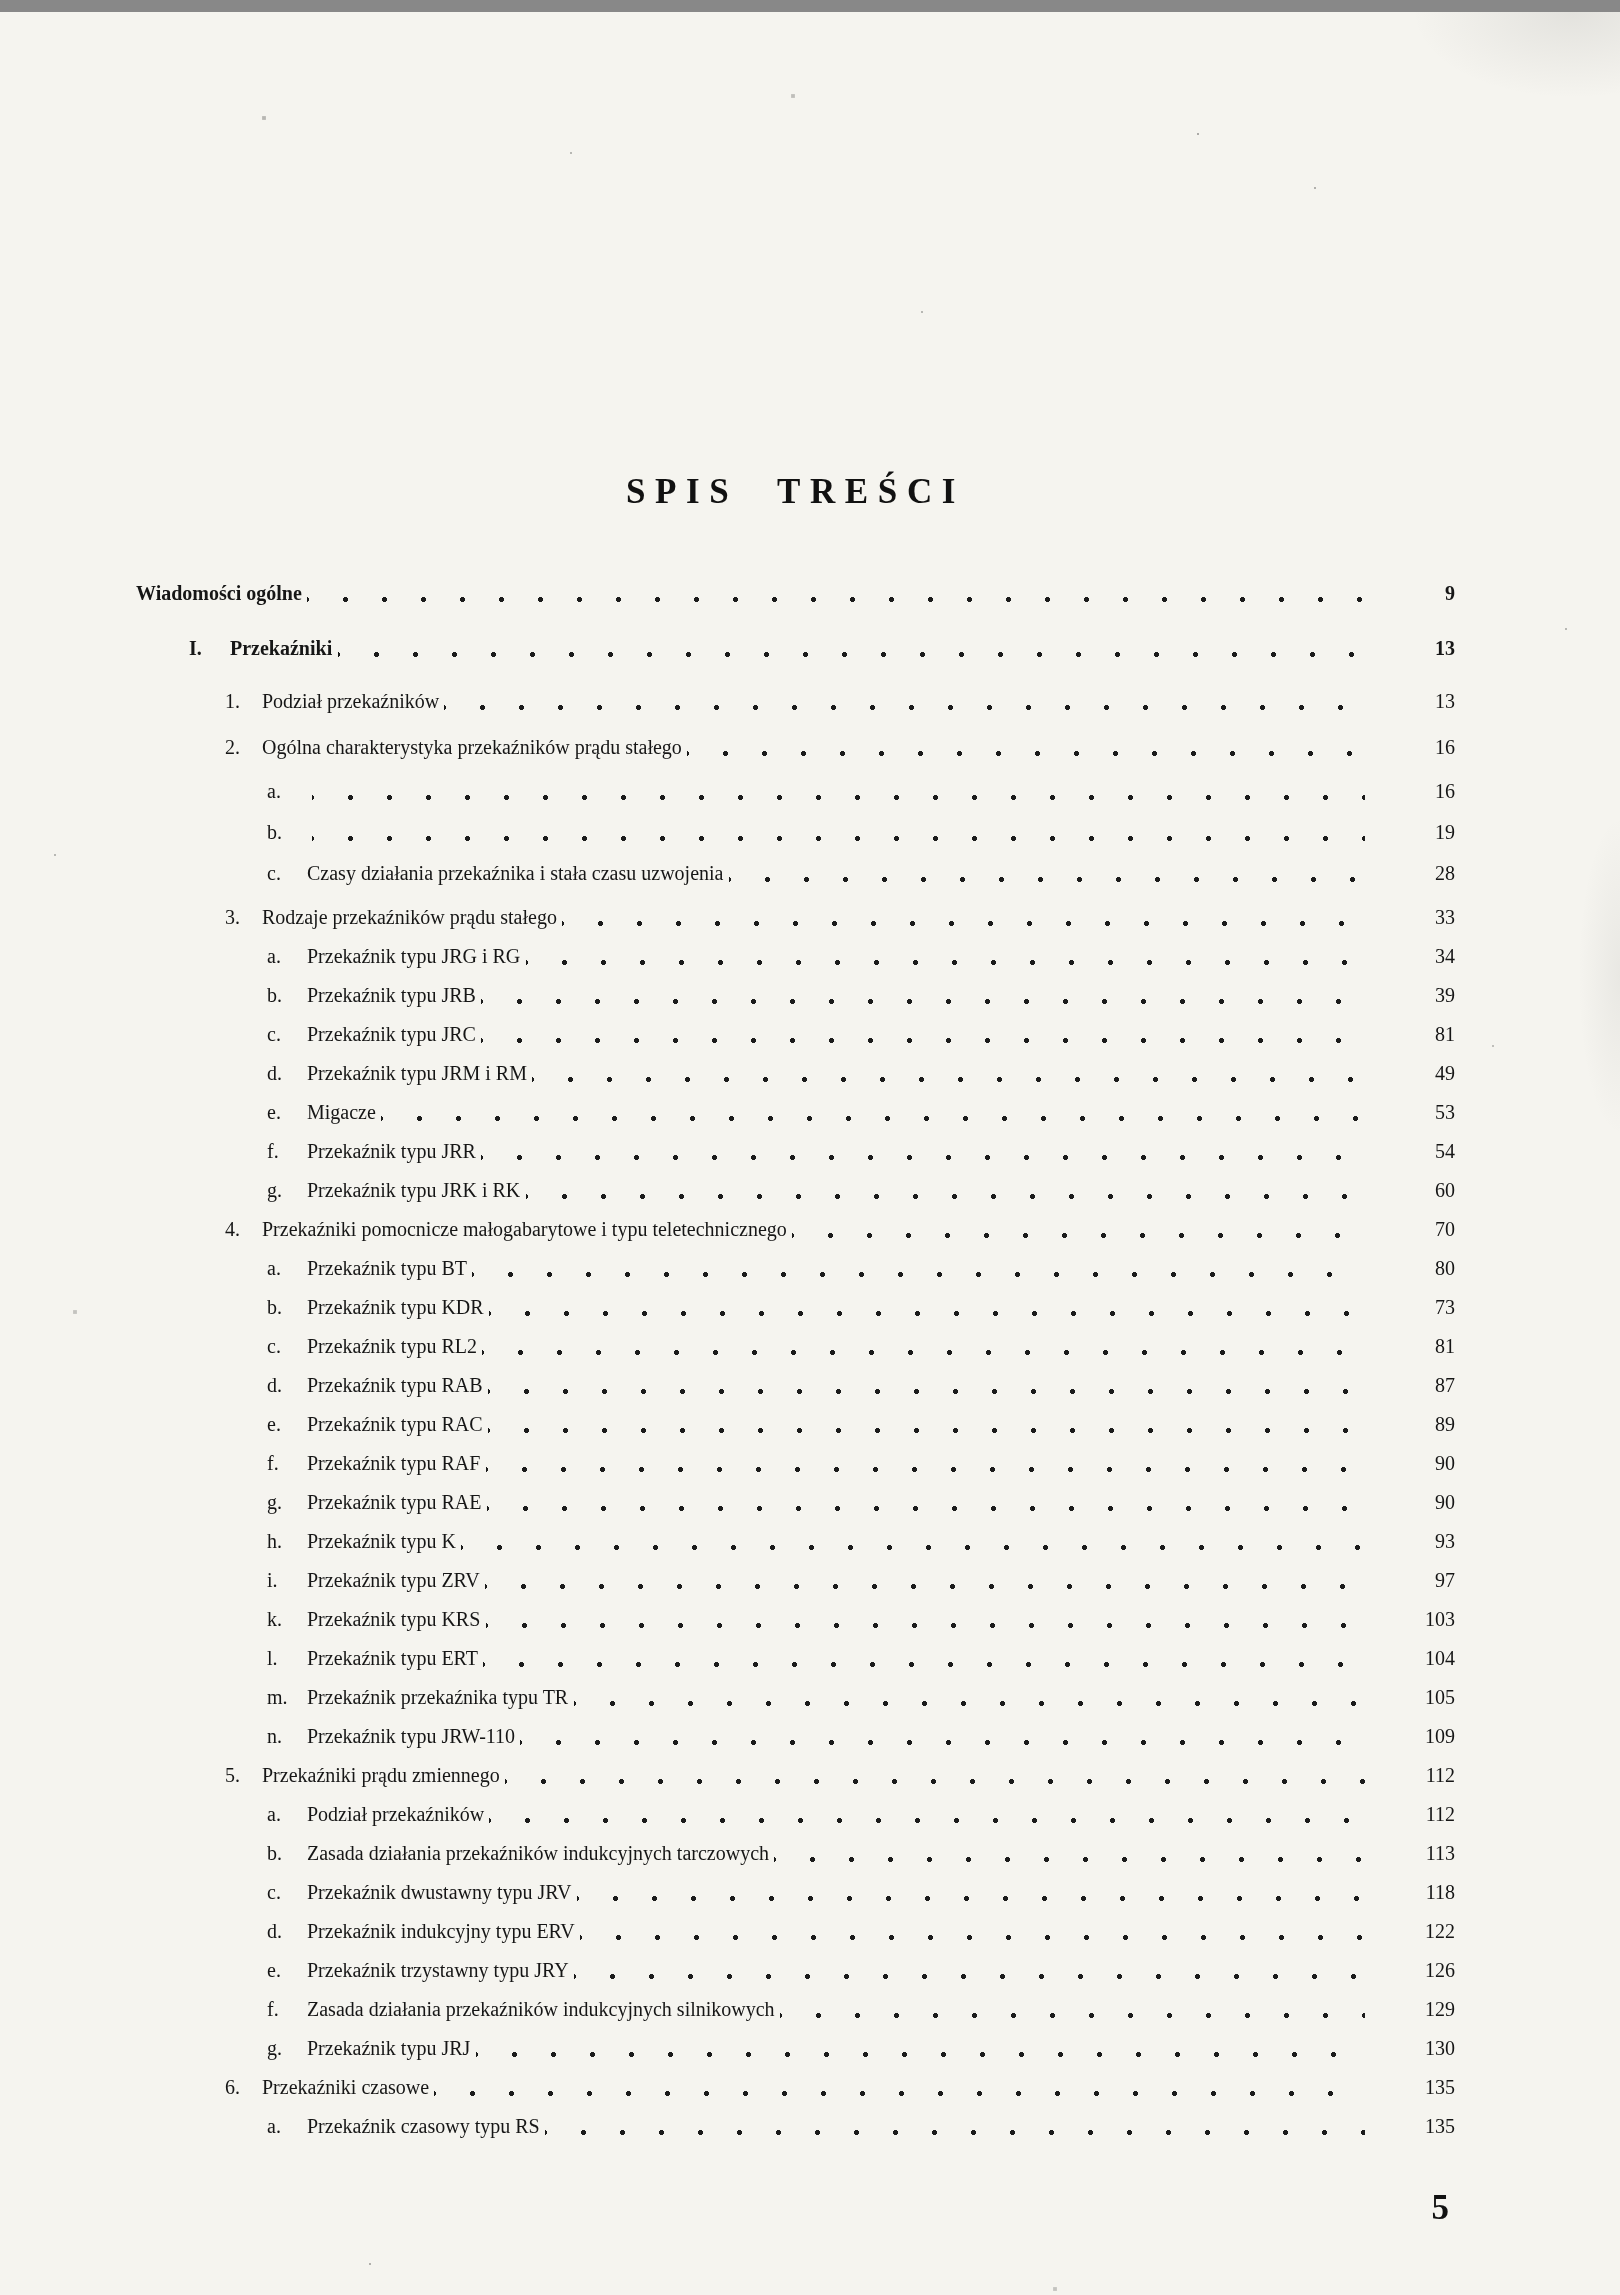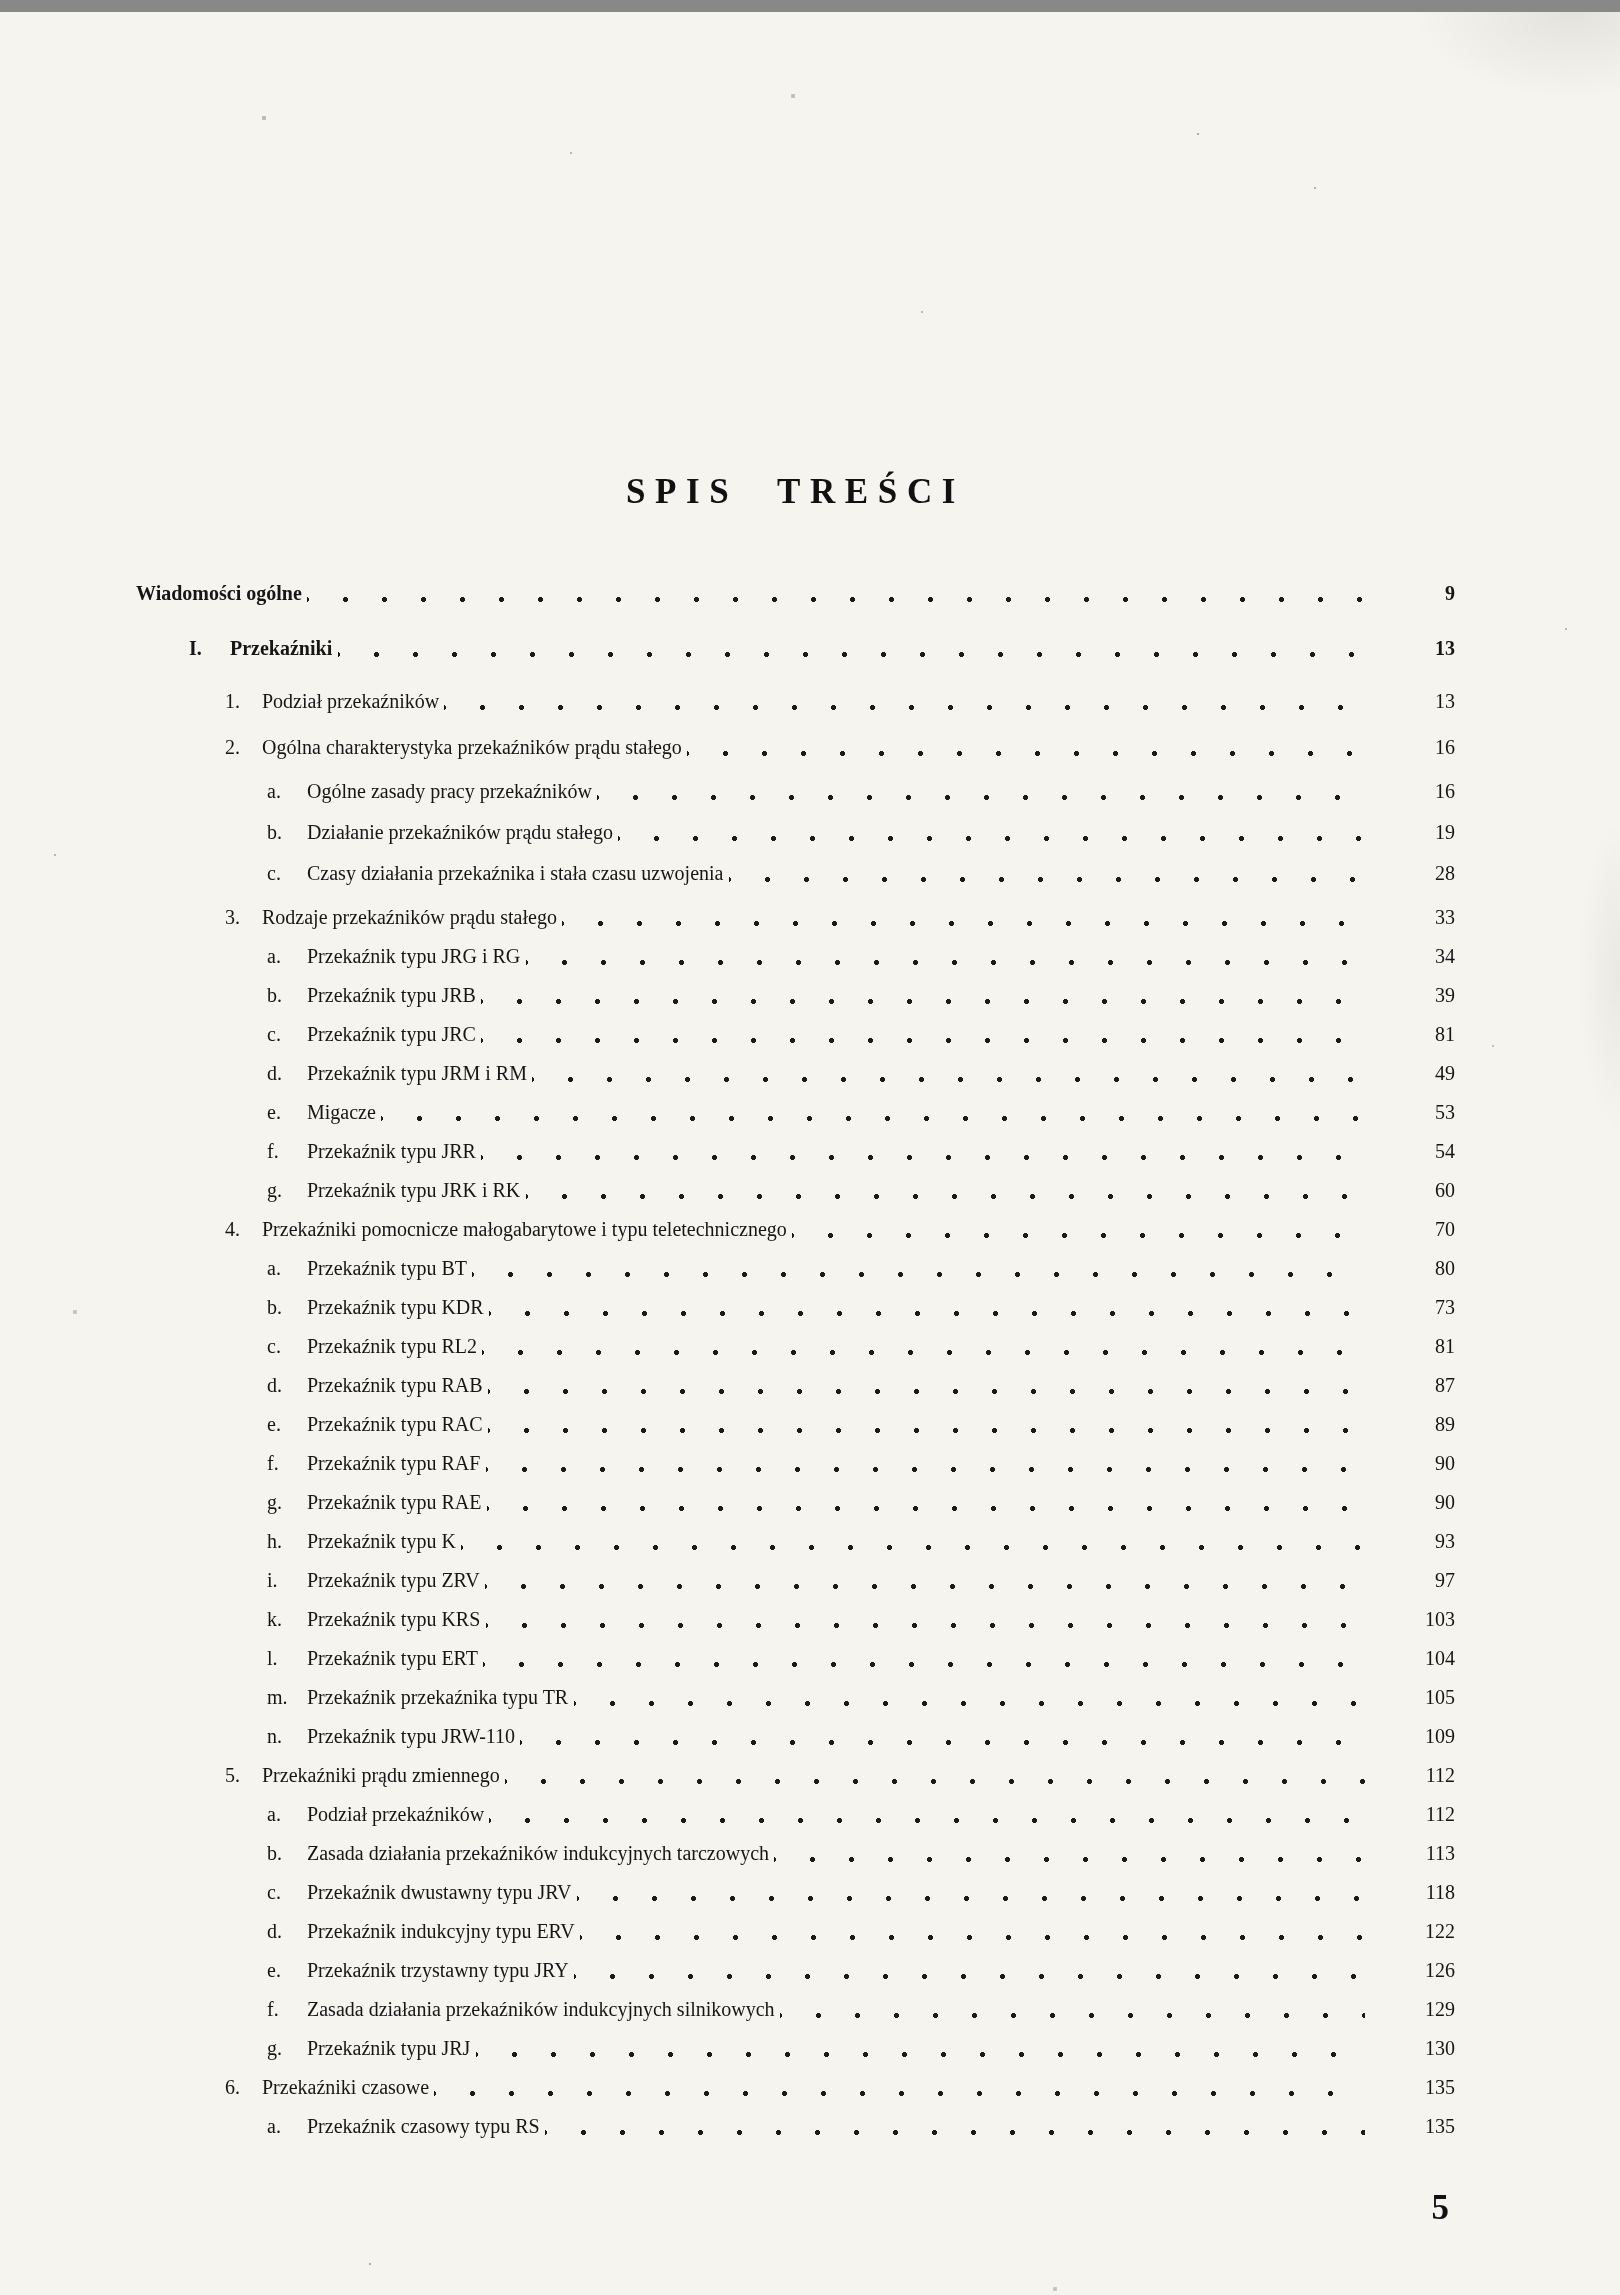--- a/index.html
+++ b/index.html
@@ -143,27 +143,25 @@
         <span class="pageno">13</span>
       </div>
       <div class="row lvl-section">
         <span class="prefix">2.</span>
         <span class="entry-text">Ogólna charakterystyka przekaźników prądu stałego</span>
         <span class="leader"></span>
         <span class="pageno">16</span>
       </div>
       <div class="row lvl-sub">
         <span class="prefix">a.</span>
-        <span class="entry-text">Ogólne zasady pracy przekaźników</span>
         <span class="leader"></span>
         <span class="pageno">16</span>
       </div>
       <div class="row lvl-sub">
         <span class="prefix">b.</span>
-        <span class="entry-text">Działanie przekaźników prądu stałego</span>
         <span class="leader"></span>
         <span class="pageno">19</span>
       </div>
       <div class="row lvl-sub">
         <span class="prefix">c.</span>
         <span class="entry-text">Czasy działania przekaźnika i stała czasu uzwojenia</span>
         <span class="leader"></span>
         <span class="pageno">28</span>
       </div>
       <div class="row lvl-section">

